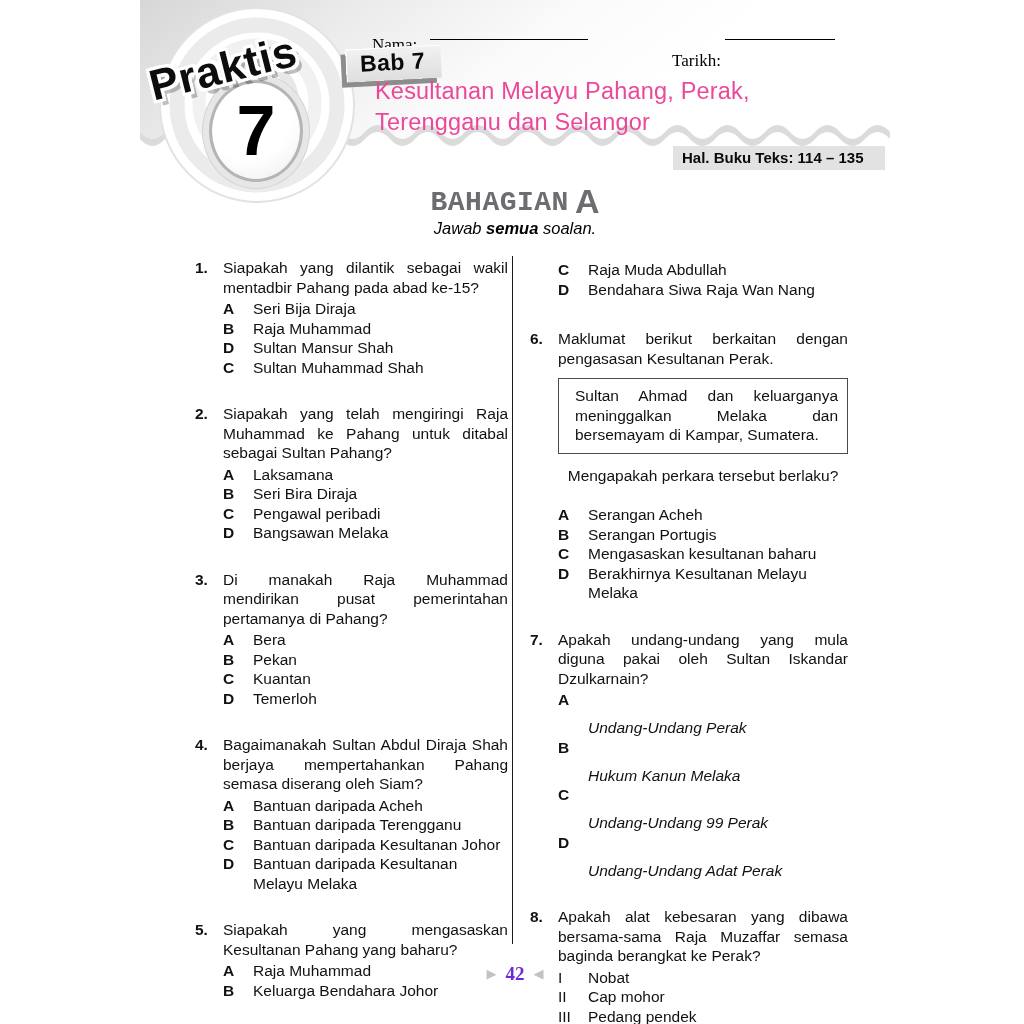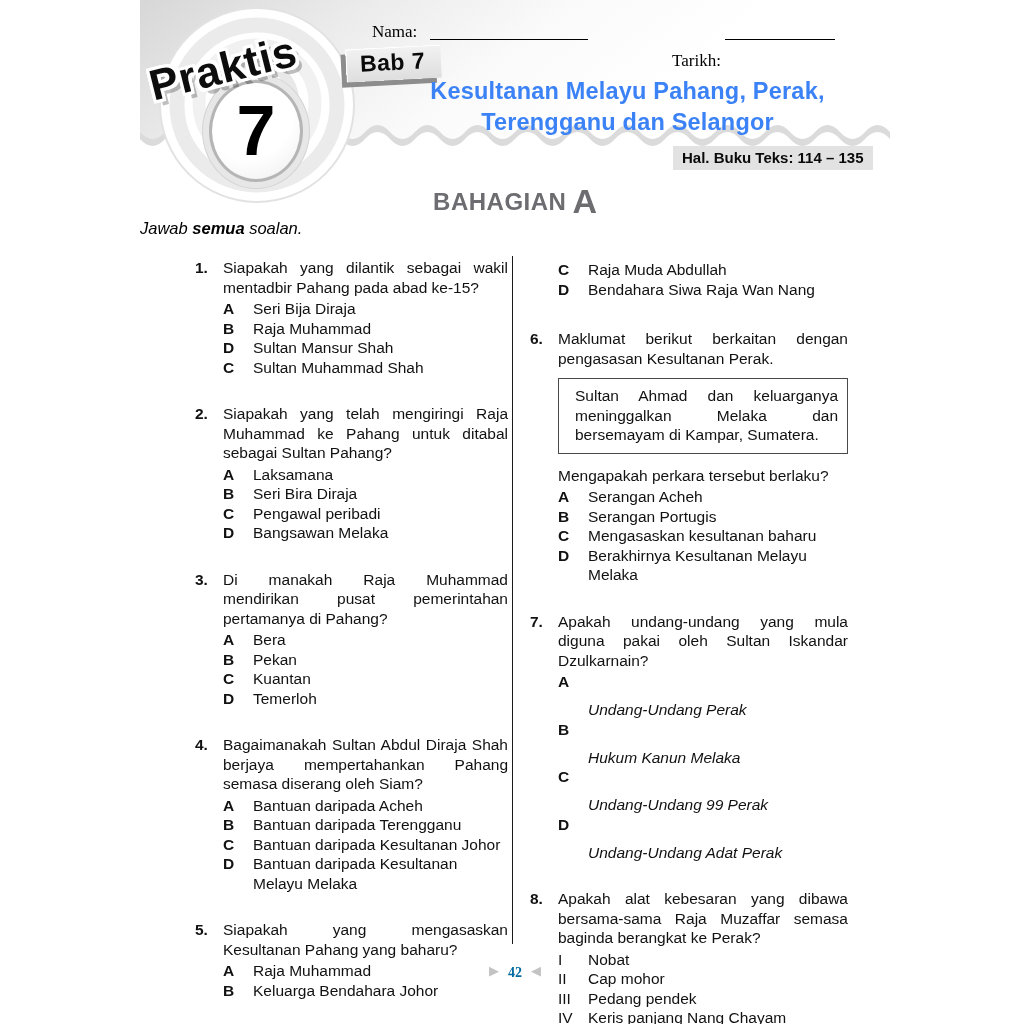--- a/index.html
+++ b/index.html
@@ -6,35 +6,35 @@
   body{
     width:1024px;height:1024px;background:#ffffff;position:relative;
     font-family:"Liberation Sans",sans-serif;color:#111;overflow:hidden;
     -webkit-font-smoothing:antialiased;
   }
   .page{position:absolute;left:140px;top:0;width:750px;height:1024px;}
 
   
   .header-wave{position:absolute;left:0;top:0;width:750px;height:175px;}
   .name-row{position:absolute;top:22px;left:0;width:750px;font-family:"Liberation Serif",serif;font-size:17px;color:#000;}
-  .nama-label{position:absolute;left:232px;top:0;}
+  .nama-label{position:absolute;left:232px;top:13px;}
   .nama-line{position:absolute;left:290px;top:17px;width:158px;border-bottom:1.6px solid #000;}
   .tarikh-label{position:absolute;left:532px;top:0;margin-top:29px;}
   .tarikh-line{position:absolute;left:585px;top:17px;width:110px;border-bottom:1.6px solid #000;}
 
   .bab-badge{
     position:absolute;left:206px;top:47px;transform:rotate(-3deg);
     background:linear-gradient(180deg,#f2f2f2 0%,#dedede 100%);
     box-shadow:-5px 5px 0 #8d8d8d, inset 1px 1px 0 #ffffff;
     padding:2px 16px 4px 14px;font-size:23px;font-weight:bold;color:#0a0a0a;
     letter-spacing:0.5px;
   }
   .chapter-title{
-    position:absolute;left:235px;top:76px;width:505px;text-align:center;
-    font-size:23.5px;font-weight:bold;line-height:31px;color:#3b82f6;letter-spacing:0.2px;
+    position:absolute;left:235px;top:76px;width:505px;
+    font-size:23.5px;font-weight:normal;line-height:31px;color:#ec4899;letter-spacing:0.2px;
   }
 
   
   .logo{position:absolute;left:14px;top:2px;width:210px;height:210px;}
   .praktis-text{
     position:absolute;left:-6px;top:42px;transform:rotate(-14deg);
     font-size:43px;font-weight:bold;color:#0d0d0d;letter-spacing:1px;
     text-shadow:
       -3px -3px 0 #fff, 3px -3px 0 #fff, -3px 3px 0 #fff, 3px 3px 0 #fff,
       -3px 0 0 #fff, 3px 0 0 #fff, 0 -3px 0 #fff, 0 3px 0 #fff,
@@ -43,28 +43,28 @@
   .logo-seven{
     position:absolute;left:55px;top:78px;width:88px;height:96px;border-radius:50%;
     background:radial-gradient(circle at 38% 30%,#ffffff 55%,#ececec 100%);
     border:3px solid #b5b5b5;box-shadow:0 0 0 6px #e7e7e7,0 0 0 7px #d4d4d4;
     display:flex;align-items:center;justify-content:center;
     font-size:70px;font-weight:bold;color:#000;
   }
 
   .hal-badge{
     position:absolute;left:533px;top:146px;background:#e2e2e2;
-    padding:3px 9px 4px 9px;font-size:15px;font-weight:bold;color:#0a0a0a;
+    padding:3px 21px 4px 9px;font-size:15px;font-weight:bold;color:#0a0a0a;
   }
 
   
   .section-heading{position:absolute;left:0;top:182px;width:750px;text-align:center;color:#6d6d71;}
-  .section-heading .word{font-size:24px;font-weight:800;letter-spacing:0.5px;}
+  .section-heading .word{font-size:28px;font-weight:800;letter-spacing:0.5px;font-family:Liberation Mono, monospace;}
   .section-heading .letter{font-size:34px;font-weight:800;vertical-align:-3px;margin-left:6px;}
-  .instruction{position:absolute;left:0;top:219px;width:750px;text-align:left;font-size:16.5px;font-style:italic;color:#000;}
+  .instruction{position:absolute;left:0;top:219px;width:750px;text-align:center;font-size:16.5px;font-style:italic;color:#000;}
   .instruction .b{font-weight:bold;}
 
   
   .col{position:absolute;top:258px;}
   .col1{left:55px;width:313px;}
   .col2{left:390px;width:318px;}
   .divider{position:absolute;left:372px;top:256px;width:1.4px;height:688px;background:#1a1a1a;}
 
   .question{display:grid;grid-template-columns:28px 1fr;margin-bottom:27px;}
   .qnum{font-weight:bold;font-size:15.5px;line-height:19.5px;}
@@ -72,26 +72,26 @@
   .opts{margin-top:2px;}
   .opt{display:grid;grid-template-columns:30px 1fr;font-size:15.5px;line-height:19.5px;}
   .opt .letter{font-weight:bold;}
   .opt .stmt-label{font-weight:normal;}
   .opts.italic .otext{font-style:italic;margin-top:28px;}
   .overflow-block{margin-bottom:30px;}
   .info-box{
     border:1.6px solid #4a4a4a;padding:7px 9px 8px 16px;margin:10px 0 12px 0;
     font-size:15.5px;line-height:19.5px;text-align:justify;
   }
-  .followup{font-size:15.5px;line-height:19.5px;margin-bottom:2px;text-align:left;}
+  .followup{font-size:15.5px;line-height:19.5px;margin-bottom:20px;text-align:center;}
 
   
   .footer{position:absolute;left:0;top:963px;width:750px;text-align:center;}
   .footer .arrow{color:#c3c3c3;font-size:13px;vertical-align:2px;}
-  .footer .pagenum{font-family:"Liberation Serif",serif;font-weight:bold;font-size:14px;color:#0369a1;margin:0 9px;}
+  .footer .pagenum{font-family:"Liberation Serif",serif;font-weight:bold;font-size:19px;color:#6d28d9;margin:0 9px;}
 </style>
 </head>
 <body>
 
 <div class="page">
 
   <svg class="header-wave" viewBox="0 0 750 175" xmlns="http://www.w3.org/2000/svg">
     <defs>
       <linearGradient id="hg" x1="0" y1="0" x2="1" y2="0.25">
         <stop offset="0" stop-color="#d7d7d7"></stop>

